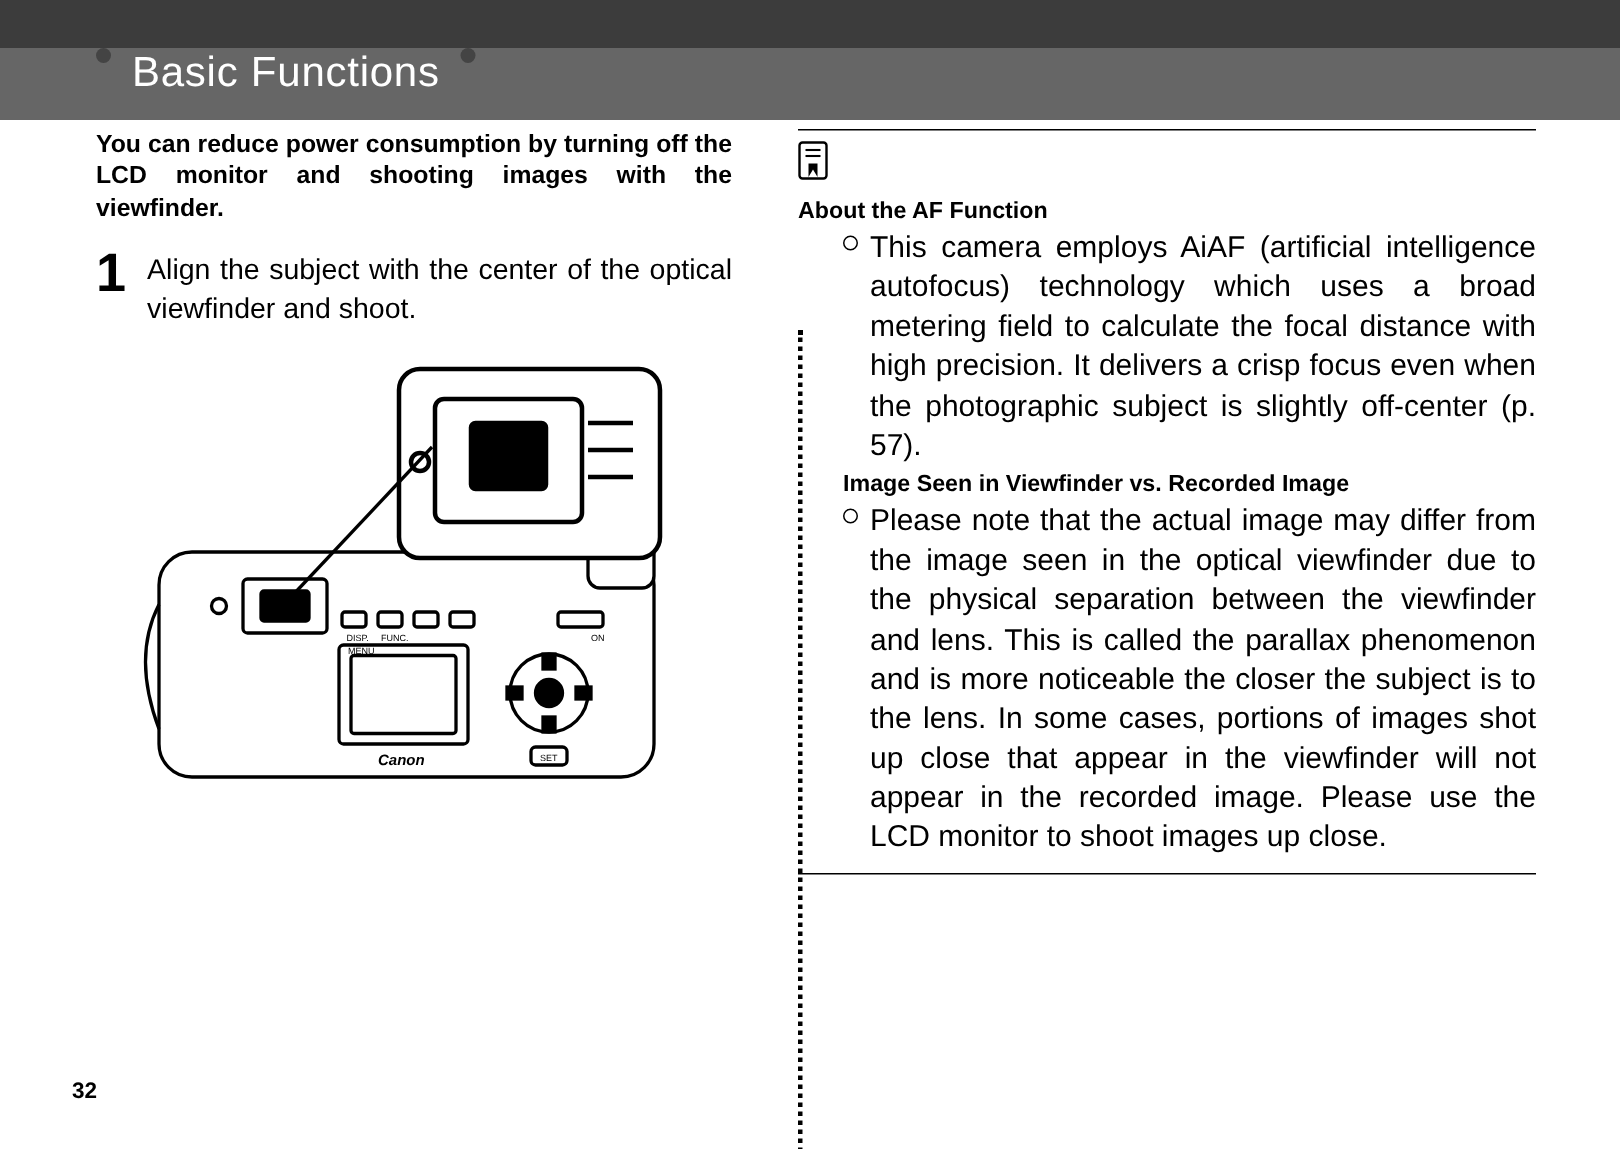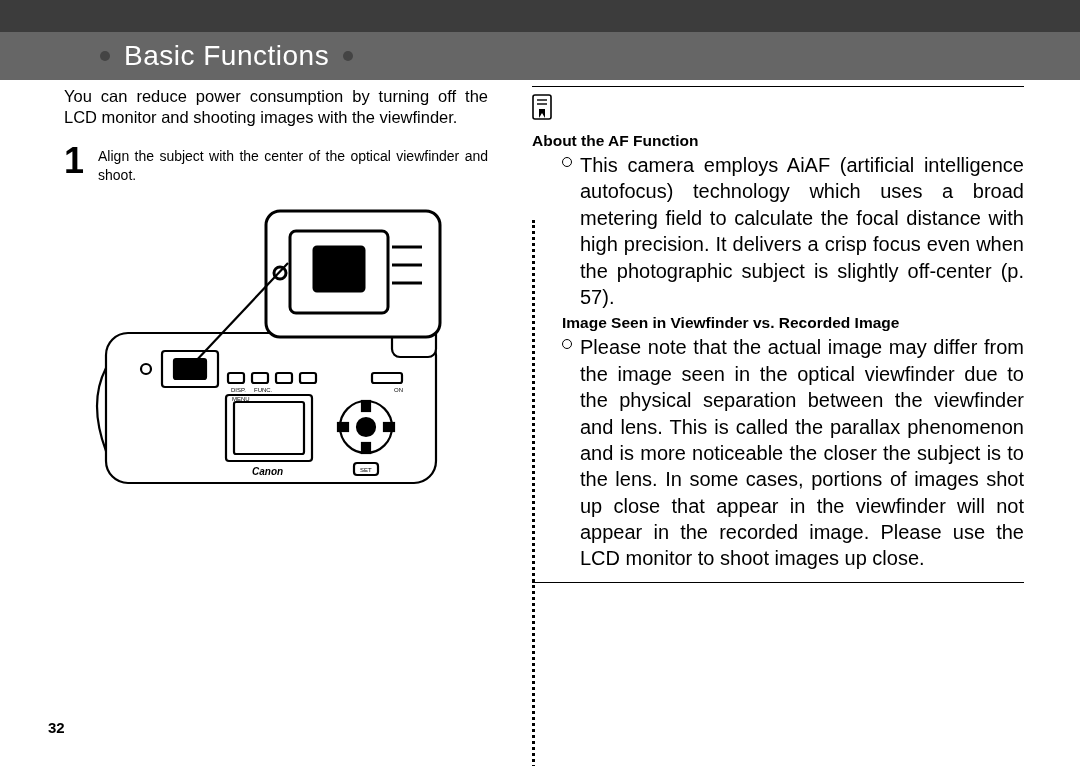--- a/index.html
+++ b/index.html
@@ -1,30 +1,30 @@
 <!DOCTYPE html>
 <html><head>
 <meta charset="utf-8">
 <style>
   * { margin: 0; padding: 0; box-sizing: border-box; }
   html, body { width: 1080px; height: 766px; font-family: Arial, Helvetica, sans-serif; background: #fff; overflow: hidden; }
   .page { width: 1080px; height: 766px; position: relative; }
   .top-bar { position: absolute; top: 0; left: 0; right: 0; height: 32px; background: #3c3c3c; }
-  .section-bar { position: absolute; top: 32px; left: 0; right: 0; height: 48px; background: #666; display: flex; align-items: center; padding-left: 100px; }
+  .section-bar { position: absolute; top: 32px; left: 0; right: 0; height: 48px; background: #666; display: flex; align-items: flex-start; padding-left: 64px; }
   .section-bar .dot { width: 10px; height: 10px; background: #444; border-radius: 50%; display: inline-block; }
   .section-title { color: #fff; font-size: 28px; font-weight: 400; margin: 0 14px; letter-spacing: 0.5px; }
   .content { position: absolute; top: 80px; left: 0; right: 0; bottom: 0; padding: 6px 56px 0 64px; }
   .main-title { font-size: 38px; font-weight: 700; color: #000; margin-bottom: 6px; letter-spacing: -0.5px; }
   .columns { display: flex; gap: 0; }
   .left-col { width: 446px; padding-right: 22px; }
   .right-col { flex: 1; padding-left: 22px; }
-  .intro { font-size: 16.5px; line-height: 1.3; color: #000; text-align: justify; margin-bottom: 14px; }
+  .intro { font-size: 16.5px; line-height: 1.3; color: #000; text-align: justify; margin-bottom: 14px; font-weight: bold; }
   .step { display: flex; gap: 14px; margin-bottom: 18px; }
   .step-num { font-size: 36px; font-weight: 700; line-height: 1; }
-  .step-text { font-size: 14px; line-height: 1.35; text-align: justify; padding-top: 4px; }
+  .step-text { font-size: 19px; line-height: 1.35; text-align: justify; padding-top: 4px; }
   .illus-box { width: 400px; height: 300px; margin: 4px auto 0; }
   .divider { position: absolute; top: 140px; left: 532px; width: 0; height: 590px; border-left: 3px dotted #000; }
   .note-box { border-top: 1.5px solid #000; border-bottom: 1.5px solid #000; padding: 6px 0 8px; }
   .note-head { display: flex; align-items: flex-start; gap: 10px; margin-bottom: 2px; flex-direction: column; }
   .note-icon { width: 20px; height: 26px; flex-shrink: 0; margin-top: 1px; }
   .note-title { font-size: 15.5px; font-weight: 700; padding-top: 2px; }
   .bullet-row { display: flex; gap: 8px; padding-left: 30px; margin-bottom: 2px; }
   .bullet-row.big-bullet::before { content: ""; width: 8px; height: 8px; border: 1.5px solid #000; border-radius: 50%; flex-shrink: 0; margin-top: 5px; background: #fff; }
   .bullet-text { font-size: 20px; line-height: 1.32; text-align: justify; }
   .sub-title { font-size: 15.5px; font-weight: 700; padding-left: 30px; margin: 4px 0 2px; }

